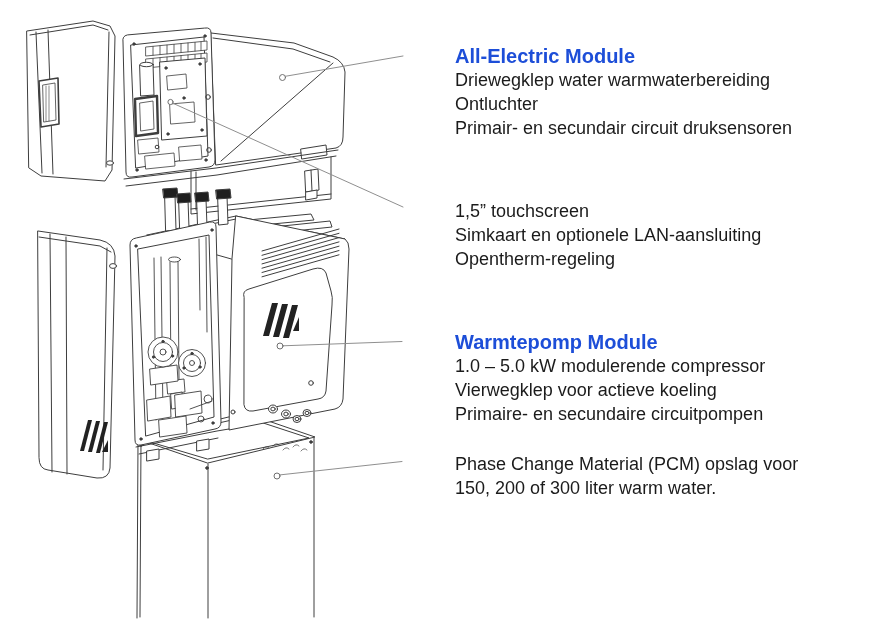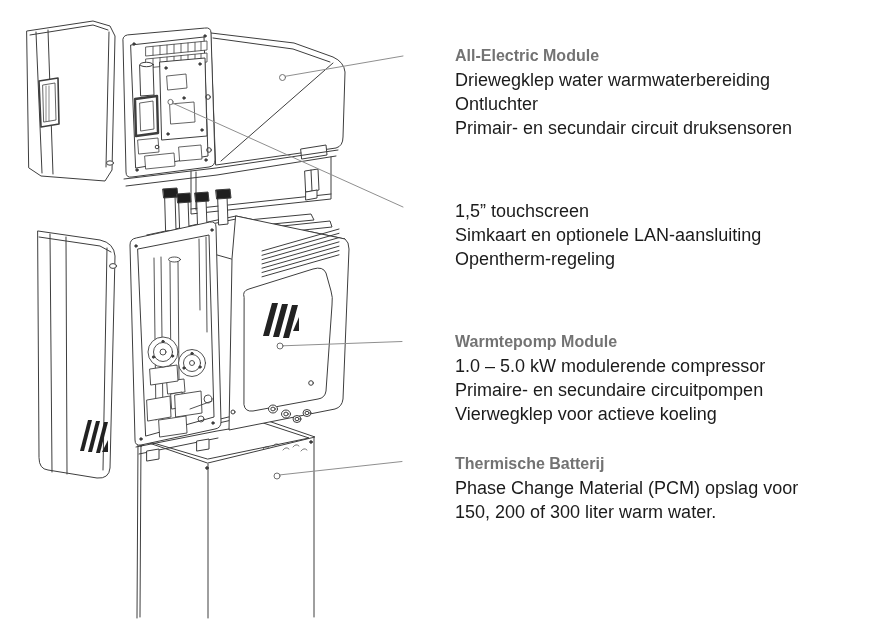--- a/index.html
+++ b/index.html
@@ -16,24 +16,24 @@
   .labels { position: absolute; left: 455px; top: 0; width: 428px; height: 100%; }
   .label-block {
     position: absolute;
     left: 0;
     color: #1b1b1b;
     font-size: 18px;
     line-height: 24px;
     white-space: nowrap;
   }
   .label-block h3 {
-    font-size: 16px;
+    font-size: 20px;
     line-height: 24px;
     font-weight: 700;
-    color: #737373;
+    color: #1d4ed8;
   }
 </style>
 </head>
 <body>
 
 <div class="screen">
 
   <svg class="art" width="455" height="630" viewBox="0 0 455 630" fill="none" stroke="#3e3e3e" stroke-width="1" stroke-linecap="round" stroke-linejoin="round">
 
     <g>
@@ -249,24 +249,23 @@
 
     <section class="label-block" style="top:199px">
       <div>1,5” touchscreen</div>
       <div>Simkaart en optionele LAN-aansluiting</div>
       <div>Opentherm-regeling</div>
     </section>
 
     <section class="label-block" style="top:330px">
       <h3>Warmtepomp Module</h3>
       <div>1.0 – 5.0 kW modulerende compressor</div>
+      <div>Vierwegklep voor actieve koeling</div>
       <div>Primaire- en secundaire circuitpompen</div>
-      <div>Vierwegklep voor actieve koeling</div>
     </section>
 
     <section class="label-block" style="top:452px">
-      <h3>Thermische Batterij</h3>
       <div>Phase Change Material (PCM) opslag voor</div>
       <div>150, 200 of 300 liter warm water.</div>
     </section>
 
   </div>
 </div>
 
 </body></html>

